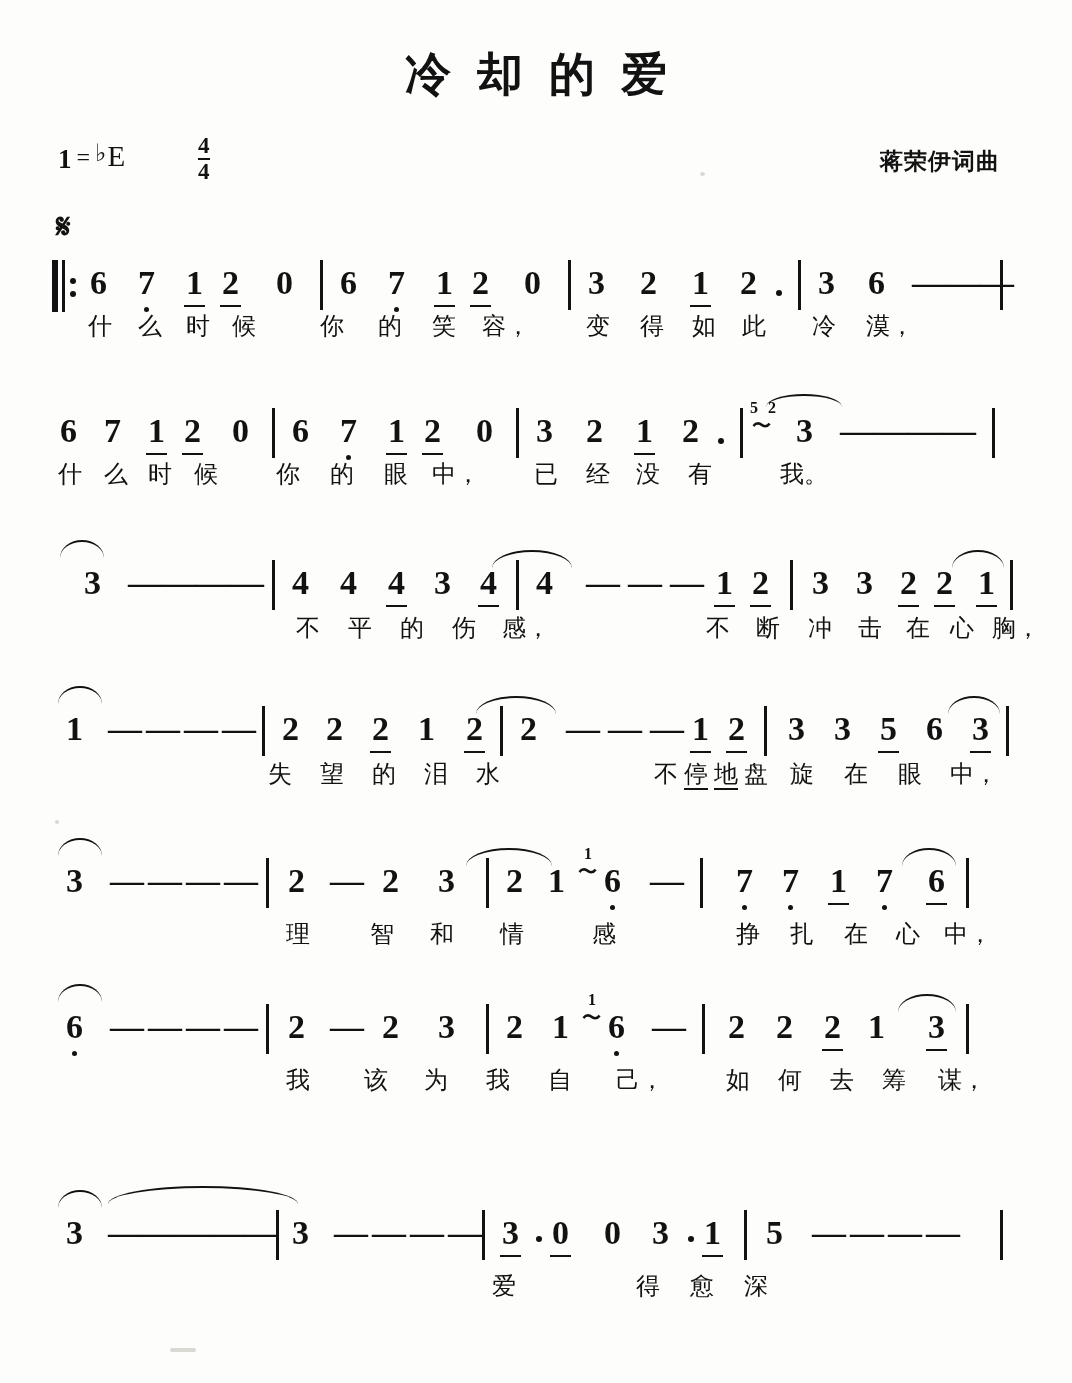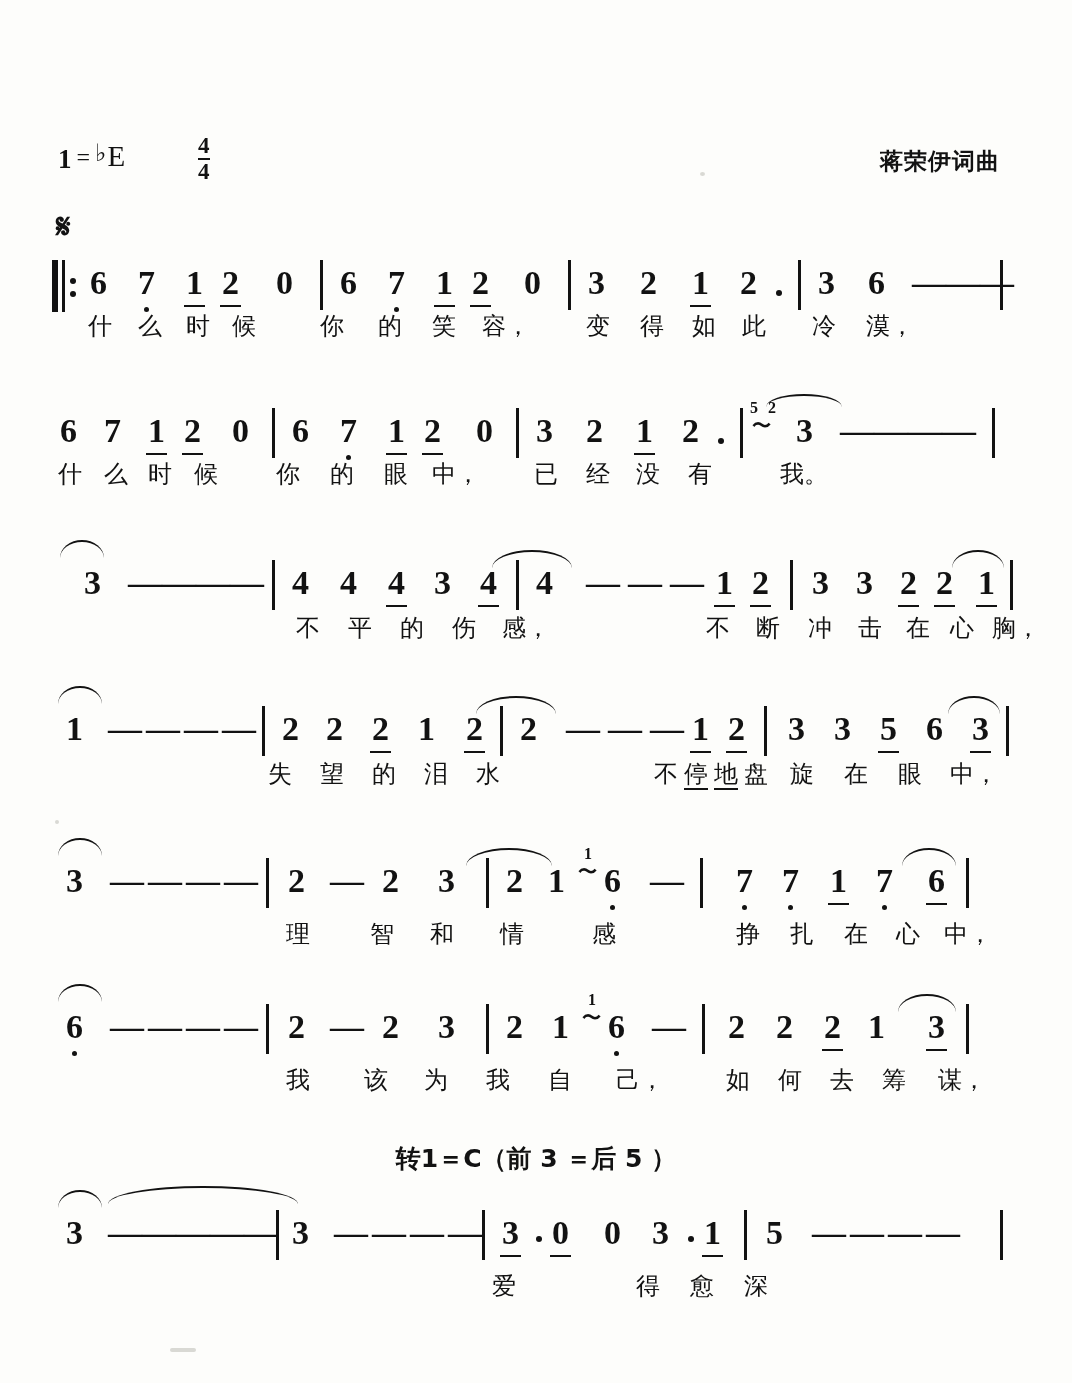--- a/index.html
+++ b/index.html
@@ -245,20 +245,21 @@
     position: absolute;
     background: #d9d9d4;
     border-radius: 50%;
   }
 </style>
 </head>
 <body>
 
 <div class="sheet">
 
+  <div class="title">冷却的爱</div>
 
   <div class="keyline">
     <span class="do">1</span>
     <span class="eq">=</span>
     <span class="flat">♭</span>
     <span class="keyname">E</span>
   </div>
   <div class="meter">
     <span class="num">4</span>
     <span class="den">4</span>
@@ -560,21 +561,20 @@
       <span class="ly" style="left:548px;">自</span>
       <span class="ly" style="left:616px;">己，</span>
       <span class="ly" style="left:726px;">如</span>
       <span class="ly" style="left:778px;">何</span>
       <span class="ly" style="left:830px;">去</span>
       <span class="ly" style="left:882px;">筹</span>
       <span class="ly" style="left:938px;">谋，</span>
     </div>
   </div>
 
-  <div class="modulation">转1＝C（前 3 ＝后 5 ）</div>
 
   <div class="system" style="top:1196px;">
     <div class="notes">
       <span class="tie" style="left:58px; top:-6px; width:44px;"></span>
       <span class="tie" style="left:108px; top:-10px; width:190px;"></span>
       <span class="n" style="left:66px; top:20px;">3</span>
       <span class="dash" style="left:108px; top:20px;">—</span>
       <span class="dash" style="left:142px; top:20px;">—</span>
       <span class="dash" style="left:176px; top:20px;">—</span>
       <span class="dash" style="left:210px; top:20px;">—</span>

